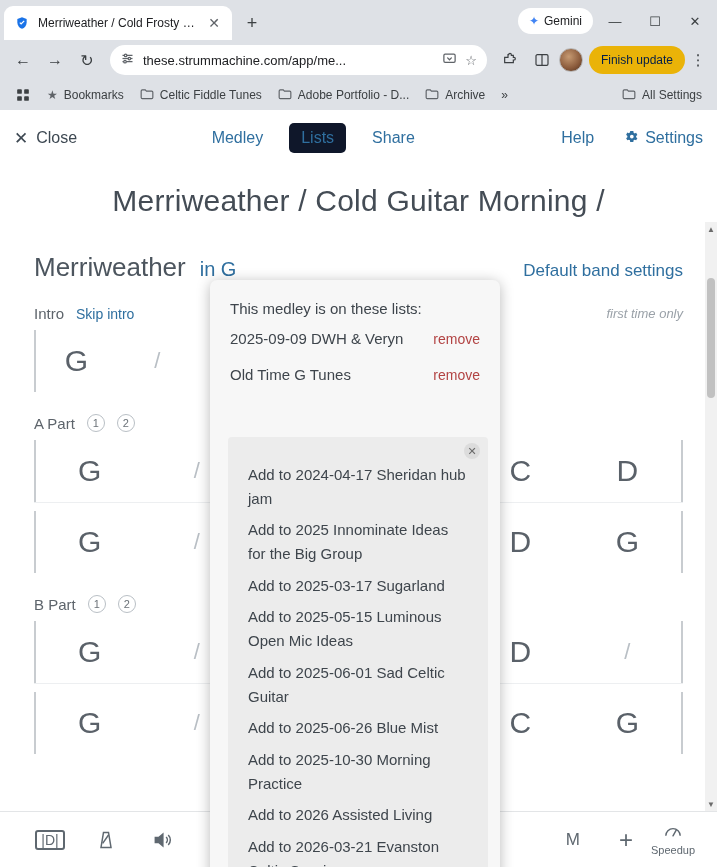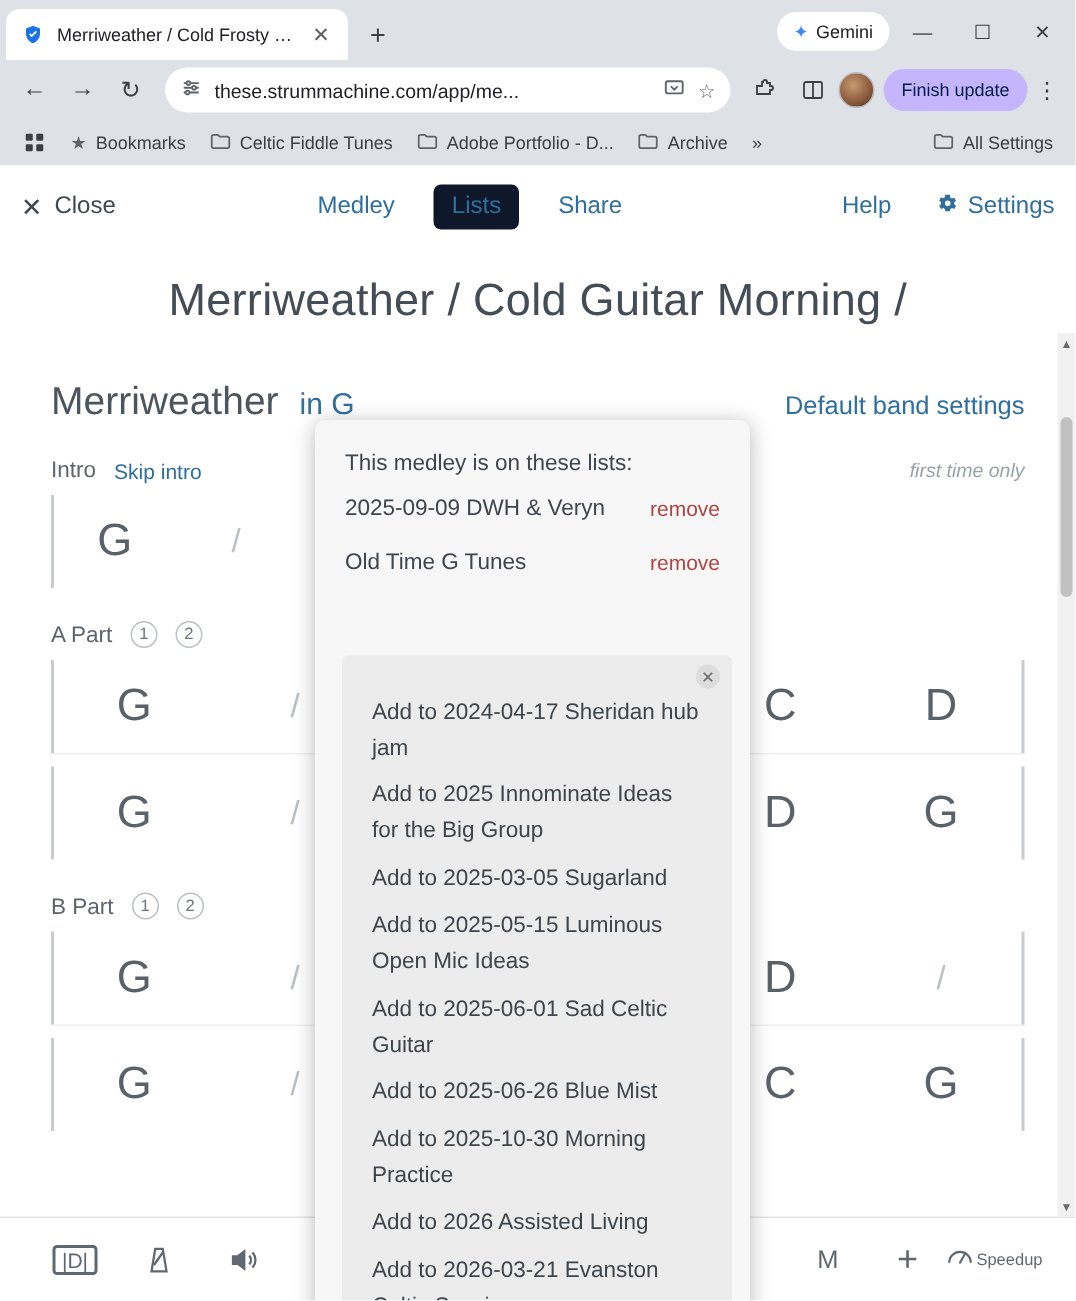--- a/index.html
+++ b/index.html
@@ -50,21 +50,21 @@
     min-width:0;
   }
   .omnibox .url { font-size:13px; color:#202124; white-space:nowrap; overflow:hidden; text-overflow:ellipsis; flex:1 1 auto;}
   .om-ic { color:#5f6368; font-size:13px; flex:0 0 auto; }
   .avatar {
     width:24px; height:24px; border-radius:50%; flex:0 0 24px;
     background:radial-gradient(circle at 40% 35%, #c69a72 0%, #8a5a3b 60%, #4b2e1e 100%);
     border:1px solid #b8b8b8;
   }
   .finish-btn {
-    background:#c4b5fd; color:#041e49; border-radius:14px; height:28px;
+    background:#eab308; color:#041e49; border-radius:14px; height:28px;
     display:flex; align-items:center; padding:0 12px; font-size:12px; margin-left:4px;
   }
   .kebab { width:22px; display:flex; align-items:center; justify-content:center; font-size:15px; color:#3c4043;}
 
   .bookmarks { height:30px; display:flex; align-items:center; gap:2px; padding:0 8px; background:#dee1e6; }
   .bm {
     display:flex; align-items:center; gap:6px; height:24px; padding:0 7px;
     font-size:12px; color:#3c4043; border-radius:4px; white-space:nowrap;
   }
   .bm .bmico { font-size:12px; color:#5f6368; }
@@ -155,21 +155,21 @@
   .bottombar {
     position:absolute; left:0; right:0; bottom:0; height:56px; background:#ffffff;
     border-top:1px solid #e3e5e7; display:flex; align-items:center; padding:0 22px; gap:0;
     z-index:20;
   }
   .bb-icon { width:56px; display:flex; align-items:center; justify-content:center;
     font-size:19px; color:#5f6870; }
   .bb-boxed { border:2px solid #5f6870; border-radius:3px; padding:0 4px; font-size:14px; }
   .bb-spacer { flex:1 1 auto; }
   .bb-plus { font-size:24px; color:#5f6870; width:50px; text-align:center; }
-  .bb-speed { display:flex; flex-direction:row; align-items:center; gap:1px; color:#5f6870; }
+  .bb-speed { display:flex; flex-direction:column; align-items:center; gap:1px; color:#5f6870; }
   .bb-speed .lbl { font-size:11px; }
 </style>
 </head>
 <body>
 
 <div class="chrome">
 
   <div class="tabstrip">
     <div class="tab">
       <span class="favicon">
@@ -408,21 +408,21 @@
     <div class="pop-list-row">
       <span class="name">Old Time G Tunes</span>
       <span class="remove">remove</span>
     </div>
 
     <div class="addpanel">
       <div class="addpanel-close">✕</div>
       <div class="add-items">
         <div class="add-item">Add to 2024-04-17 Sheridan hub jam</div>
         <div class="add-item">Add to 2025 Innominate Ideas for the Big Group</div>
-        <div class="add-item">Add to 2025-03-05 Sugarland</div>
+        <div class="add-item">Add to 2025-03-17 Sugarland</div>
         <div class="add-item">Add to 2025-05-15 Luminous Open Mic Ideas</div>
         <div class="add-item">Add to 2025-06-01 Sad Celtic Guitar</div>
         <div class="add-item">Add to 2025-06-26 Blue Mist</div>
         <div class="add-item">Add to 2025-10-30 Morning Practice</div>
         <div class="add-item">Add to 2026 Assisted Living</div>
         <div class="add-item">Add to 2026-03-21 Evanston Celtic Sessions</div>
 
       </div>
     </div>
   </div>

